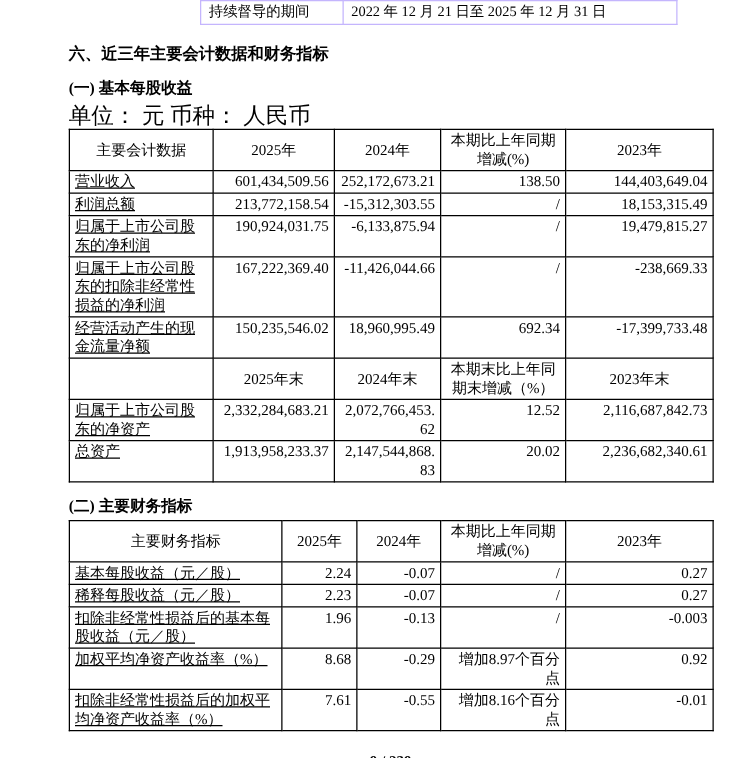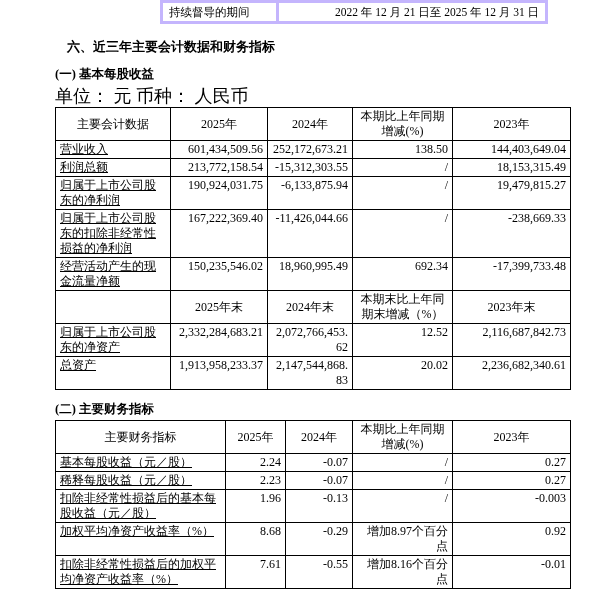--- a/index.html
+++ b/index.html
@@ -22,33 +22,33 @@
   }
   
   .top-table {
     border-collapse: collapse;
     table-layout: fixed;
     margin-left: 160px;
     width: 355px;
     font-size: 11.5px;
   }
   .top-table td {
-    border: 3px solid #c4b5fd;
+    border: 1px solid #c4b5fd;
     padding: 2px 6px;
     line-height: 14px;
     white-space: nowrap;
     overflow: hidden;
   }
   .tt-label { width: 101px; }
-  .tt-value { width: 254px; text-align: right; }
+  .tt-value { width: 254px; }
 
   h2.sec-title {
     font-size: 13px;
     font-weight: bold;
-    margin: 14px 0 0 12px;
+    margin: 14px 0 0 0;
     line-height: 17px;
   }
   h3.sub-title {
     font-size: 12.5px;
     font-weight: bold;
     margin: 11px 0 0 0;
     line-height: 16px;
   }
   .unit-note {
     margin-top: 7px;

